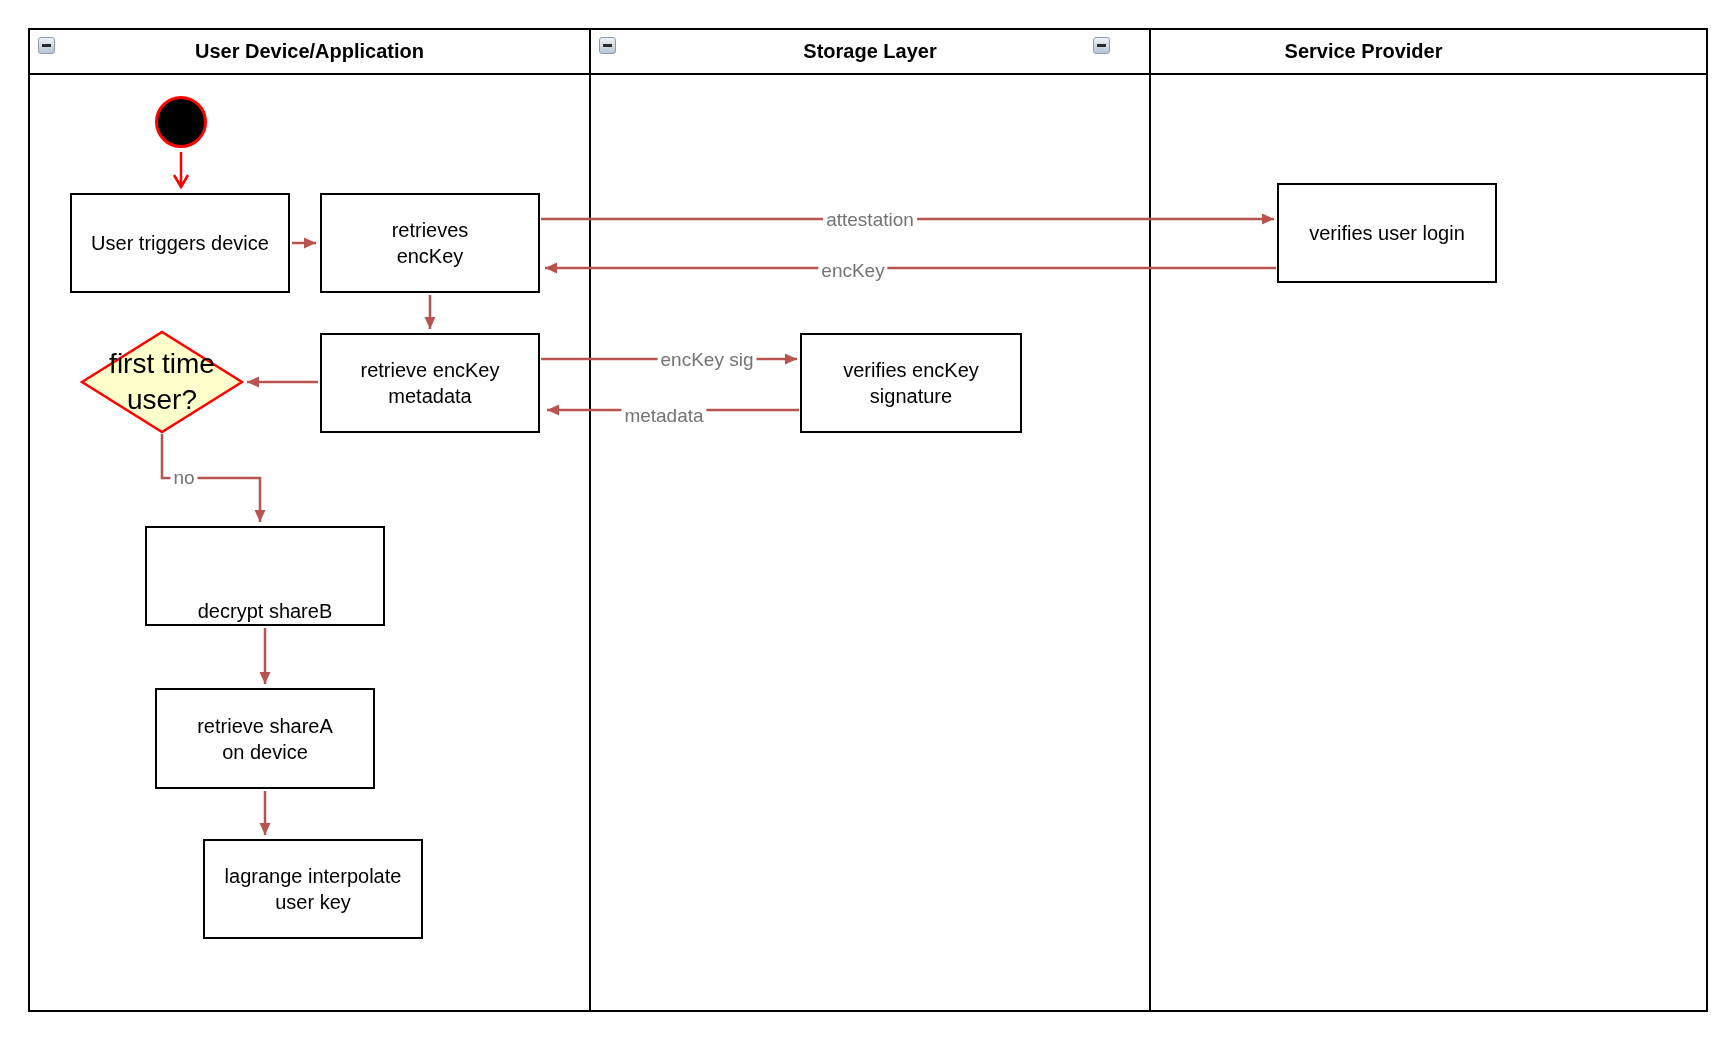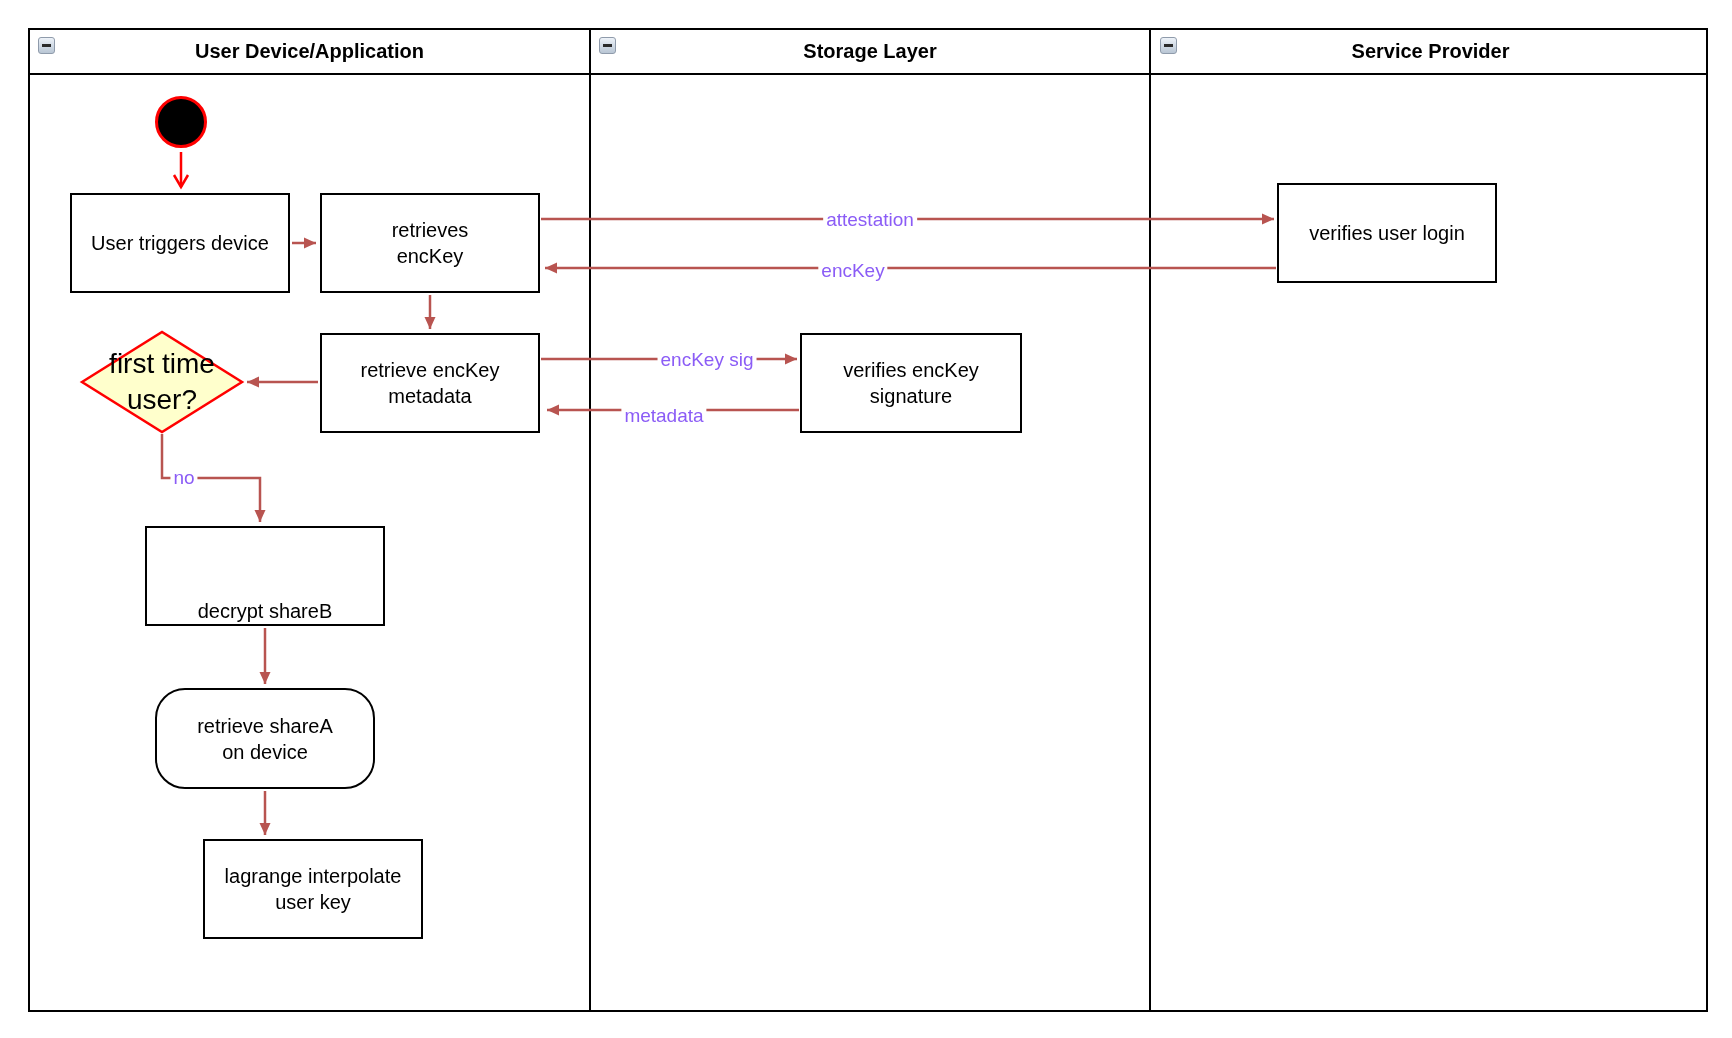--- a/index.html
+++ b/index.html
@@ -10,56 +10,56 @@
   .pool{position:absolute;left:28px;top:28px;width:1680px;height:984px;
         border:2px solid #000;box-sizing:border-box;background:#fff;}
   .hline{position:absolute;left:28px;top:73px;width:1680px;height:2px;background:#000;}
   .vsep{position:absolute;top:28px;width:2px;height:984px;background:#000;}
   .vsep.s1{left:589px;} .vsep.s2{left:1149px;}
 
   .lane-header{position:absolute;top:30px;height:43px;display:flex;
                align-items:center;justify-content:center;}
   .lane-header.h1{left:30px;width:559px;}
   .lane-header.h2{left:591px;width:558px;}
-  .lane-header.h3{left:1152px;width:557px;}
+  .lane-header.h3{left:1085px;width:557px;}
   .lane-title{font-size:20px;font-weight:bold;color:#000;white-space:nowrap;}
 
   .collapse-btn{position:absolute;left:8px;top:7px;width:17px;height:17px;
     border:1px solid #8f9bab;border-radius:3px;box-sizing:border-box;
     background:linear-gradient(#eef3f9 0%,#cfd9e4 55%,#b9c6d4 100%);
     display:flex;align-items:center;justify-content:center;cursor:pointer;}
   .minus-bar{width:9px;height:3px;background:#2a2a2a;}
 
   
   .node{position:absolute;border:2px solid #000;background:#fff;box-sizing:border-box;
         display:flex;align-items:center;justify-content:center;text-align:center;
         font-size:20px;color:#000;white-space:pre-line;line-height:1.3;cursor:pointer;}
   .n-login      {left:70px;  top:193px; width:220px; height:100px;}
   .n-retrieves  {left:320px; top:193px; width:220px; height:100px;}
   .n-metadata   {left:320px; top:333px; width:220px; height:100px;}
   .n-decrypt    {left:145px; top:526px; width:240px; height:100px;align-items:flex-end;}
-  .n-sharea     {left:155px; top:688px; width:220px; height:101px;border-radius:30px;}
+  .n-sharea     {left:155px; top:688px; width:220px; height:101px;}
   .n-lagrange   {left:155px; top:839px; width:220px; height:100px;margin-left:48px;}
   .n-verifysig  {left:800px; top:333px; width:222px; height:100px;}
   .n-verifylogin{left:1277px;top:183px; width:220px; height:100px;}
 
   .start-node{position:absolute;left:155px;top:96px;width:52px;height:52px;
     background:#000;border:3px solid #ff0000;border-radius:50%;box-sizing:border-box;cursor:pointer;}
 
   .decision-label{position:absolute;left:97px;top:351px;width:130px;height:62px;
     display:flex;align-items:center;justify-content:center;text-align:center;
     font-size:28px;color:#000;white-space:pre-line;line-height:1.3;pointer-events:none;}
 
   
   svg.edges{position:absolute;left:0;top:0;width:1732px;height:1038px;pointer-events:none;}
   svg.edges .edge{pointer-events:stroke;cursor:pointer;}
 
   
   .edge-label{position:absolute;transform:translate(-50%,-50%);background:#ffffff;
-    padding:0 3px;font-size:19px;color:#8b5cf6;white-space:nowrap;cursor:default;}
+    padding:0 3px;font-size:19px;color:#737373;white-space:nowrap;cursor:default;}
   .el-attestation{left:870px;top:220px;}
   .el-enckey    {left:853px;top:271px;}
   .el-enckeysig {left:707px;top:360px;}
   .el-metadata  {left:664px;top:416px;}
   .el-no        {left:184px;top:478px;}
 </style>
 </head>
 <body>
 
 <div class="canvas">

